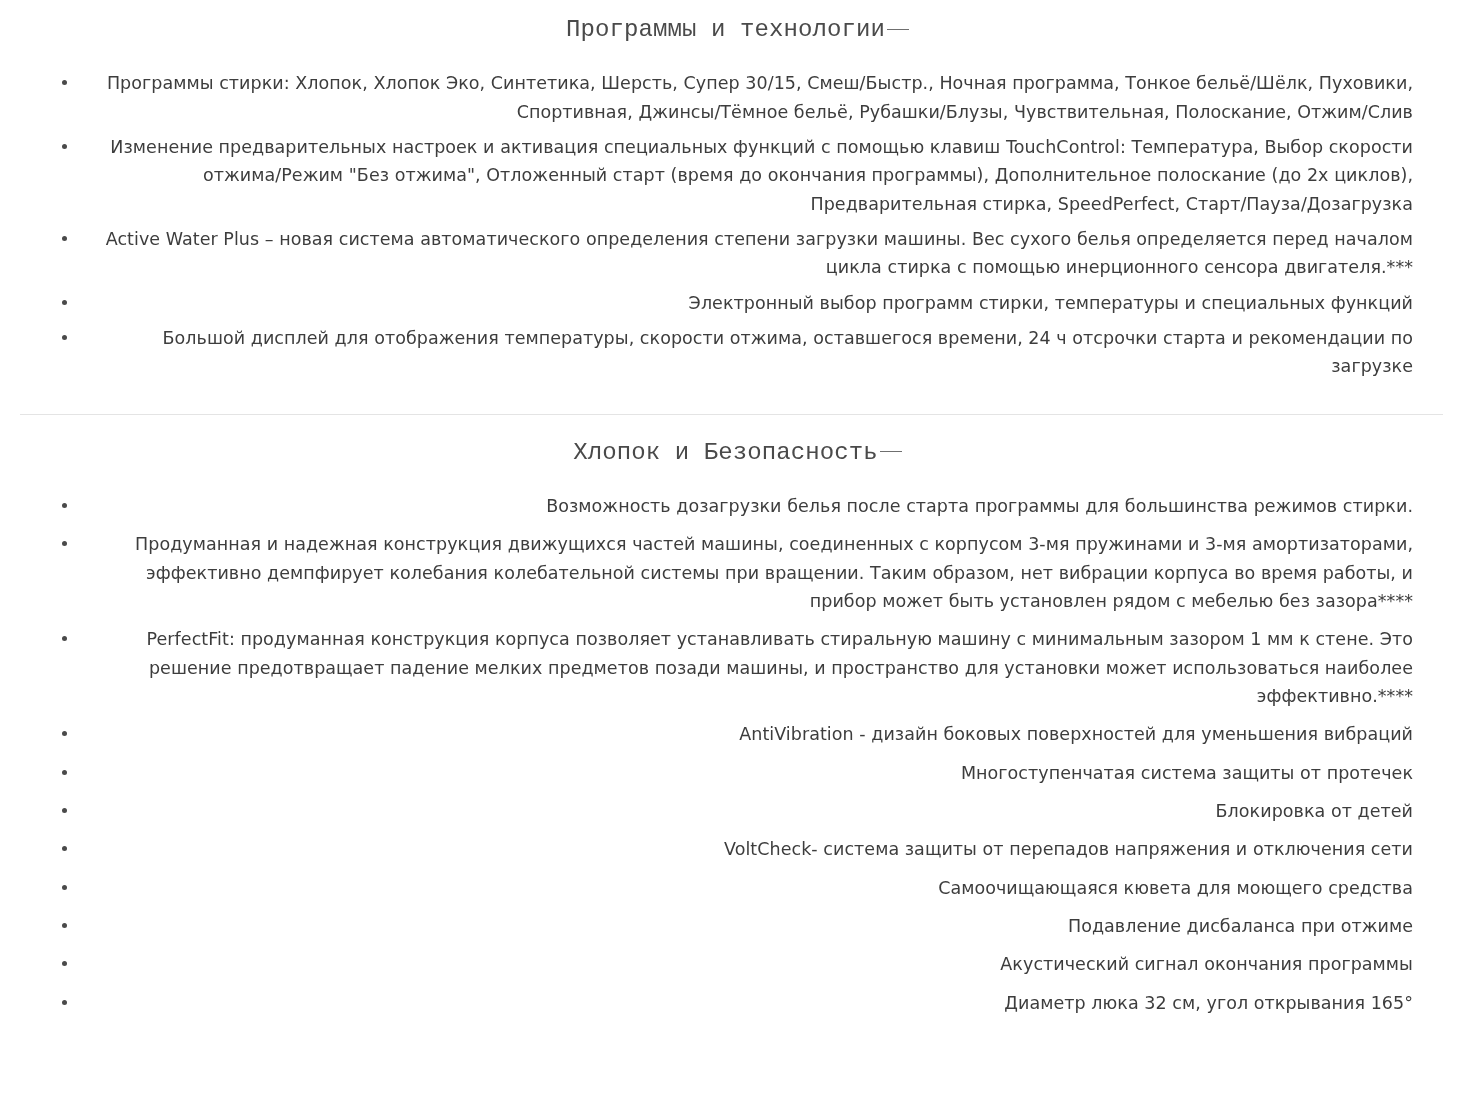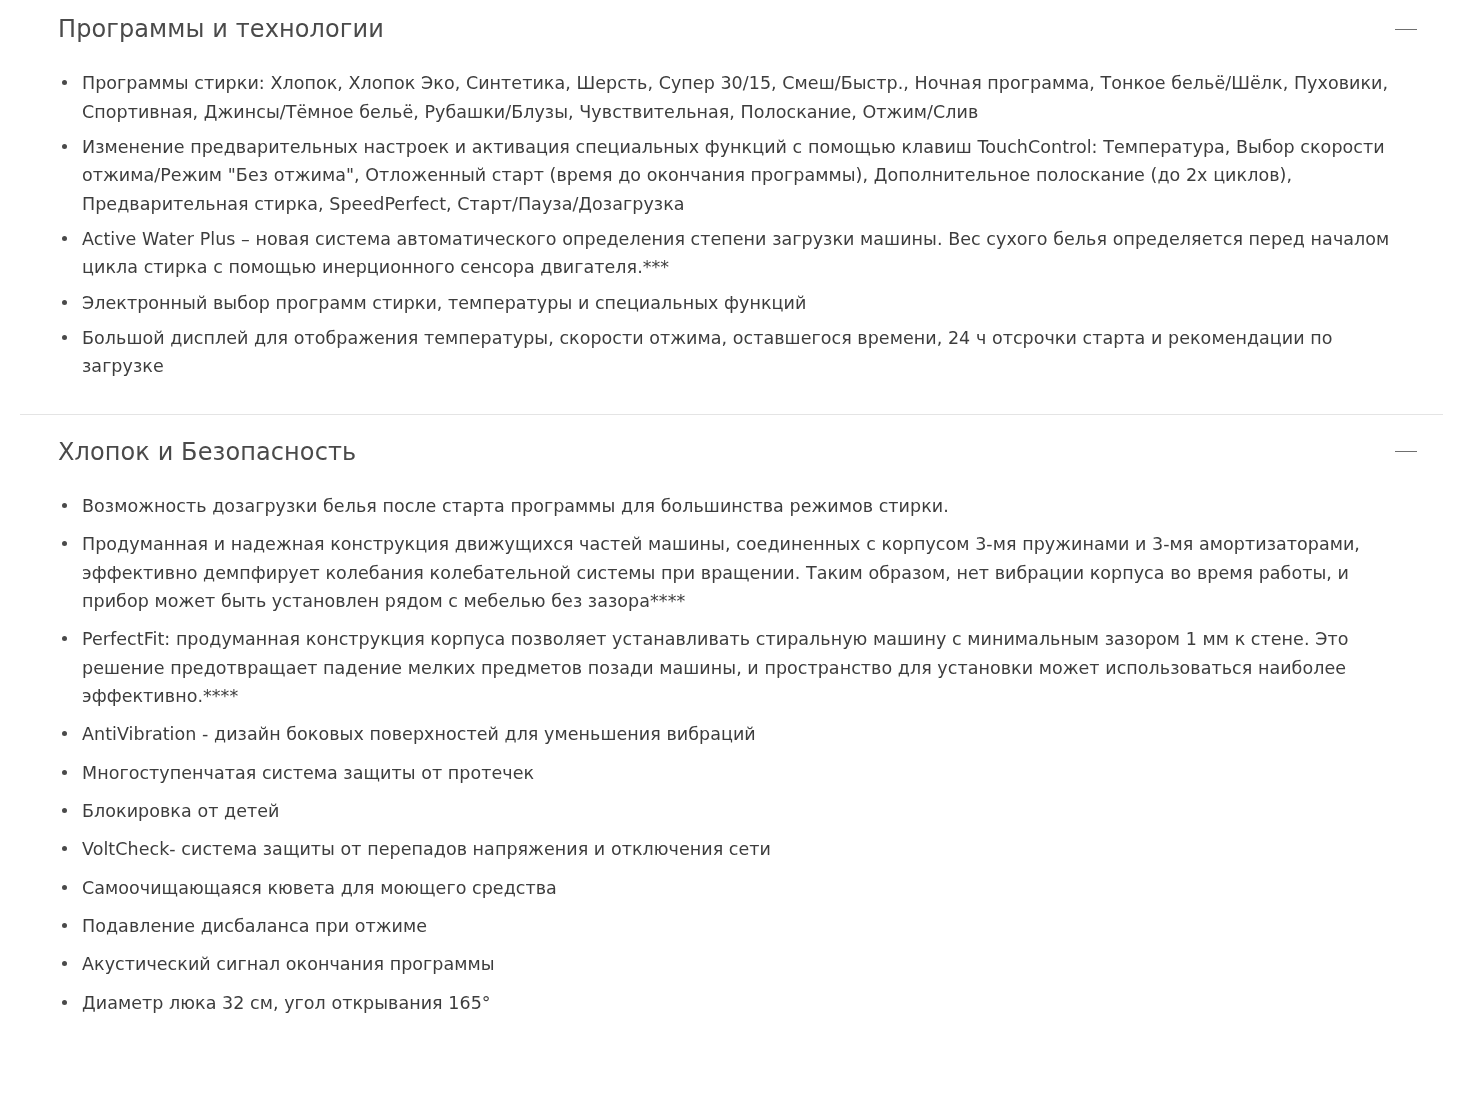--- a/index.html
+++ b/index.html
@@ -21,23 +21,24 @@
   }
   .section {
     border-bottom: 1px solid #e4e4e4;
   }
   .section:last-child {
     border-bottom: none;
   }
   .section-header {
     display: flex;
     align-items: center;
-    justify-content: space-between;
+    justify-content: center;
     padding: 14px 24px 14px 38px;
     cursor: pointer;
+    font-family: Liberation Mono, monospace;
   }
   .section-title {
     font-size: 24px;
     font-weight: 400;
     color: #4a4a4a;
     letter-spacing: 0.1px;
     line-height: 1.3;
   }
   .toggle-icon {
     width: 26px;
@@ -51,20 +52,21 @@
     left: 2px;
     top: 12px;
     width: 22px;
     height: 1px;
     background: #6f6f6f;
   }
   ul.features {
     list-style: none;
     margin: 0;
     padding: 8px 30px 22px 38px;
+    text-align: right;
   }
   ul.features li {
     position: relative;
     padding-left: 24px;
     margin: 0 0 10px 0;
     font-size: 17.5px;
     line-height: 1.62;
     color: #3d3d3d;
     letter-spacing: 0.05px;
   }

